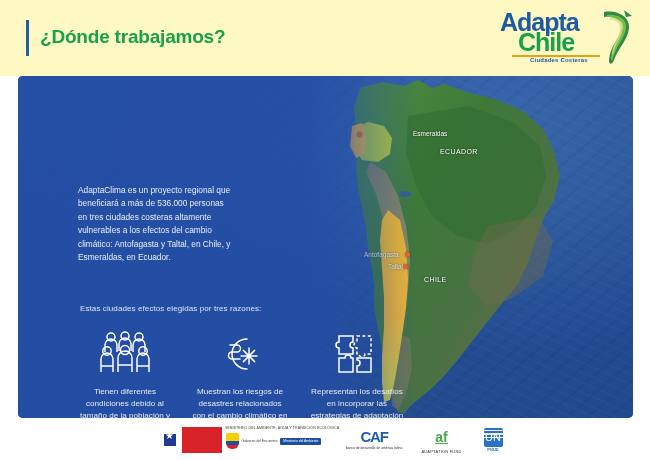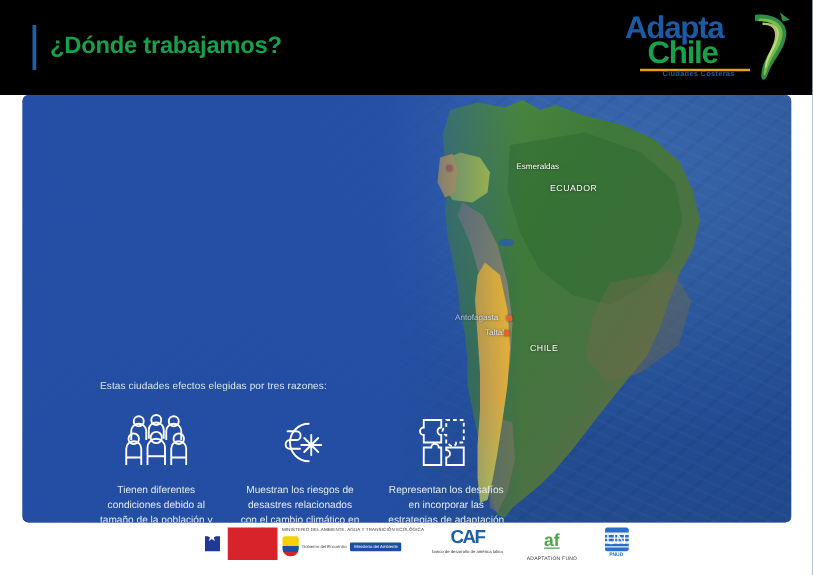--- a/index.html
+++ b/index.html
@@ -6,21 +6,21 @@
   body{
     width:650px;height:460px;
     background:#ffffff;
     font-family:"Liberation Sans",sans-serif;
     overflow:hidden;
     position:relative;
   }
   #root{position:absolute;inset:0;background:#ffffff;}
 
   
-  .header{position:absolute;left:0;top:0;width:650px;height:76px;background:#000000;}
+  .header{position:absolute;left:0;top:0;width:650px;height:76px;background:#fef9c3;}
   .title-bar{position:absolute;left:26px;top:20px;width:3px;height:36px;background:#1f5fa8;}
   .page-title{
     position:absolute;left:40px;top:26px;
     font-size:19px;font-weight:bold;color:#18a04a;
     letter-spacing:-0.2px;white-space:nowrap;
   }
 
   
   .logo{position:absolute;right:10px;top:6px;width:140px;height:62px;}
   .logo-adapta{
@@ -103,21 +103,21 @@
   .reason .icon-wrap{height:52px;display:flex;align-items:center;justify-content:center;}
   .reason .caption{
     margin-top:6px;color:#e4eaf6;font-size:8.1px;line-height:1.5;
     padding:0 10px;
   }
 
   
   .footer{position:absolute;left:18px;top:422px;width:615px;height:36px;background:#ffffff;}
   .footer-logos{
     position:absolute;left:142px;top:0;width:350px;height:36px;
-    display:flex;align-items:flex-start;justify-content:space-between;
+    display:flex;align-items:center;justify-content:space-between;
   }
   .flogo{display:flex;align-items:center;justify-content:center;}
 
   .gob-chile{width:62px;height:26px;background:#ffffff;display:flex;}
   .gob-chile .gc-left{width:22px;background:#ffffff;position:relative;}
   .gob-chile .gc-right{flex:1;background:#d8232a;}
   .gc-star{position:absolute;left:4px;top:7px;width:12px;height:12px;background:#1f3a93;}
   .gc-star::after{
     content:"★";position:absolute;left:1px;top:-3px;color:#fff;font-size:10px;line-height:1;
   }
@@ -226,20 +226,21 @@
       <div class="map-label" style="left:40px;top:187px;">Taltal</div>
       <div class="map-label country" style="left:76px;top:200px;">CHILE</div>
 
       <div class="city-dot" style="left:9px;top:56px;"></div>
       <div class="city-dot" style="left:57px;top:176px;"></div>
       <div class="city-dot" style="left:55px;top:188px;"></div>
     </div>
 
     <div class="left-wash"></div>
 
+    <div class="para para-1">AdaptaClima es un proyecto regional que beneficiará a más de 536.000 personas en tres ciudades costeras altamente vulnerables a los efectos del cambio climático: Antofagasta y Taltal, en Chile, y Esmeraldas, en Ecuador.</div>
     <div class="razones">Estas ciudades efectos elegidas por tres razones:</div>
 
     <div class="reasons">
 
       <div class="reason r1">
         <div class="icon-wrap">
           <svg width="50" height="46" viewBox="0 0 50 46" fill="none" stroke="#ffffff" stroke-width="1.5">
             <circle cx="11" cy="6" r="4"></circle>
               <path d="M5 21 v-7 a6 6 0 0 1 12 0 v7"></path>
             <circle cx="25" cy="5" r="4"></circle>

